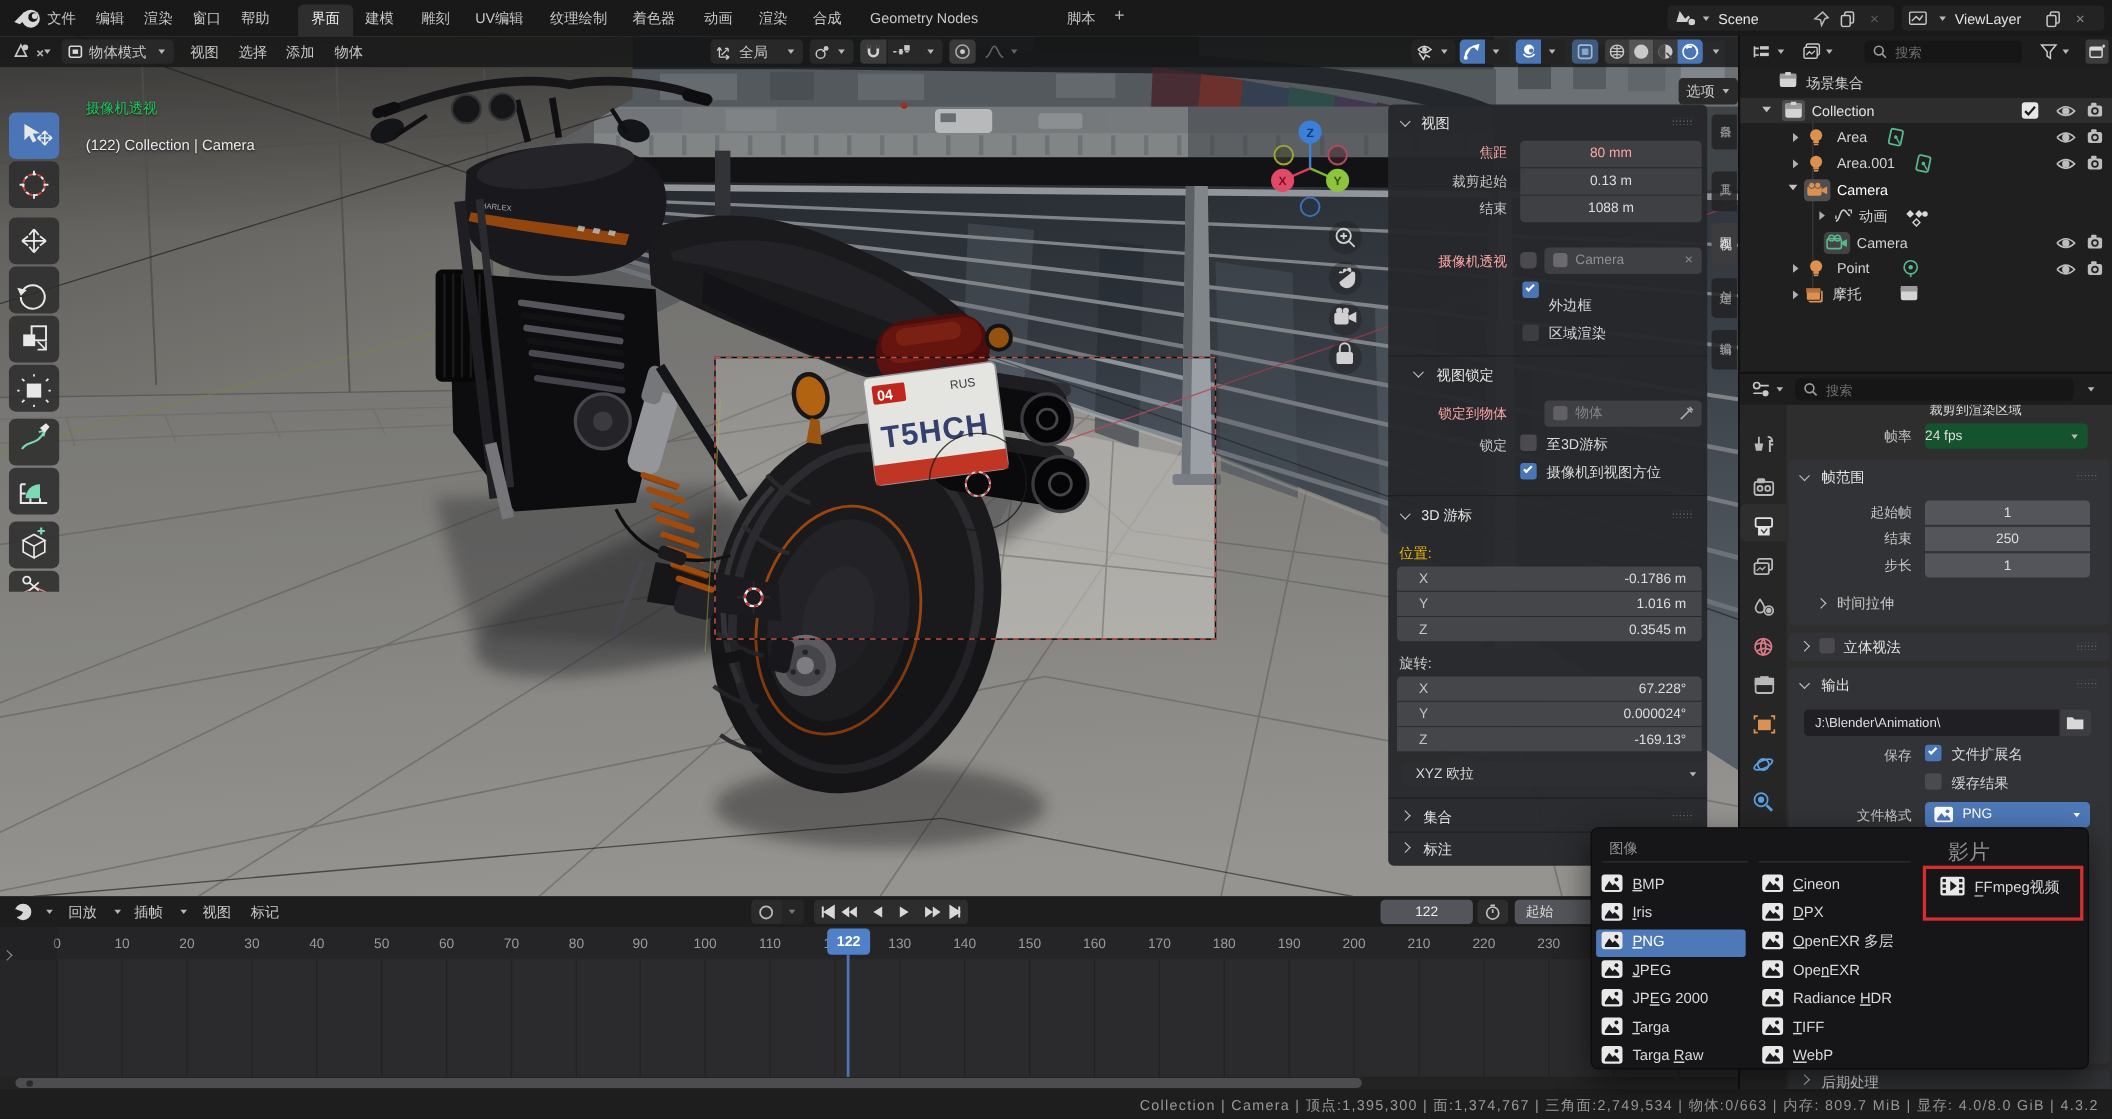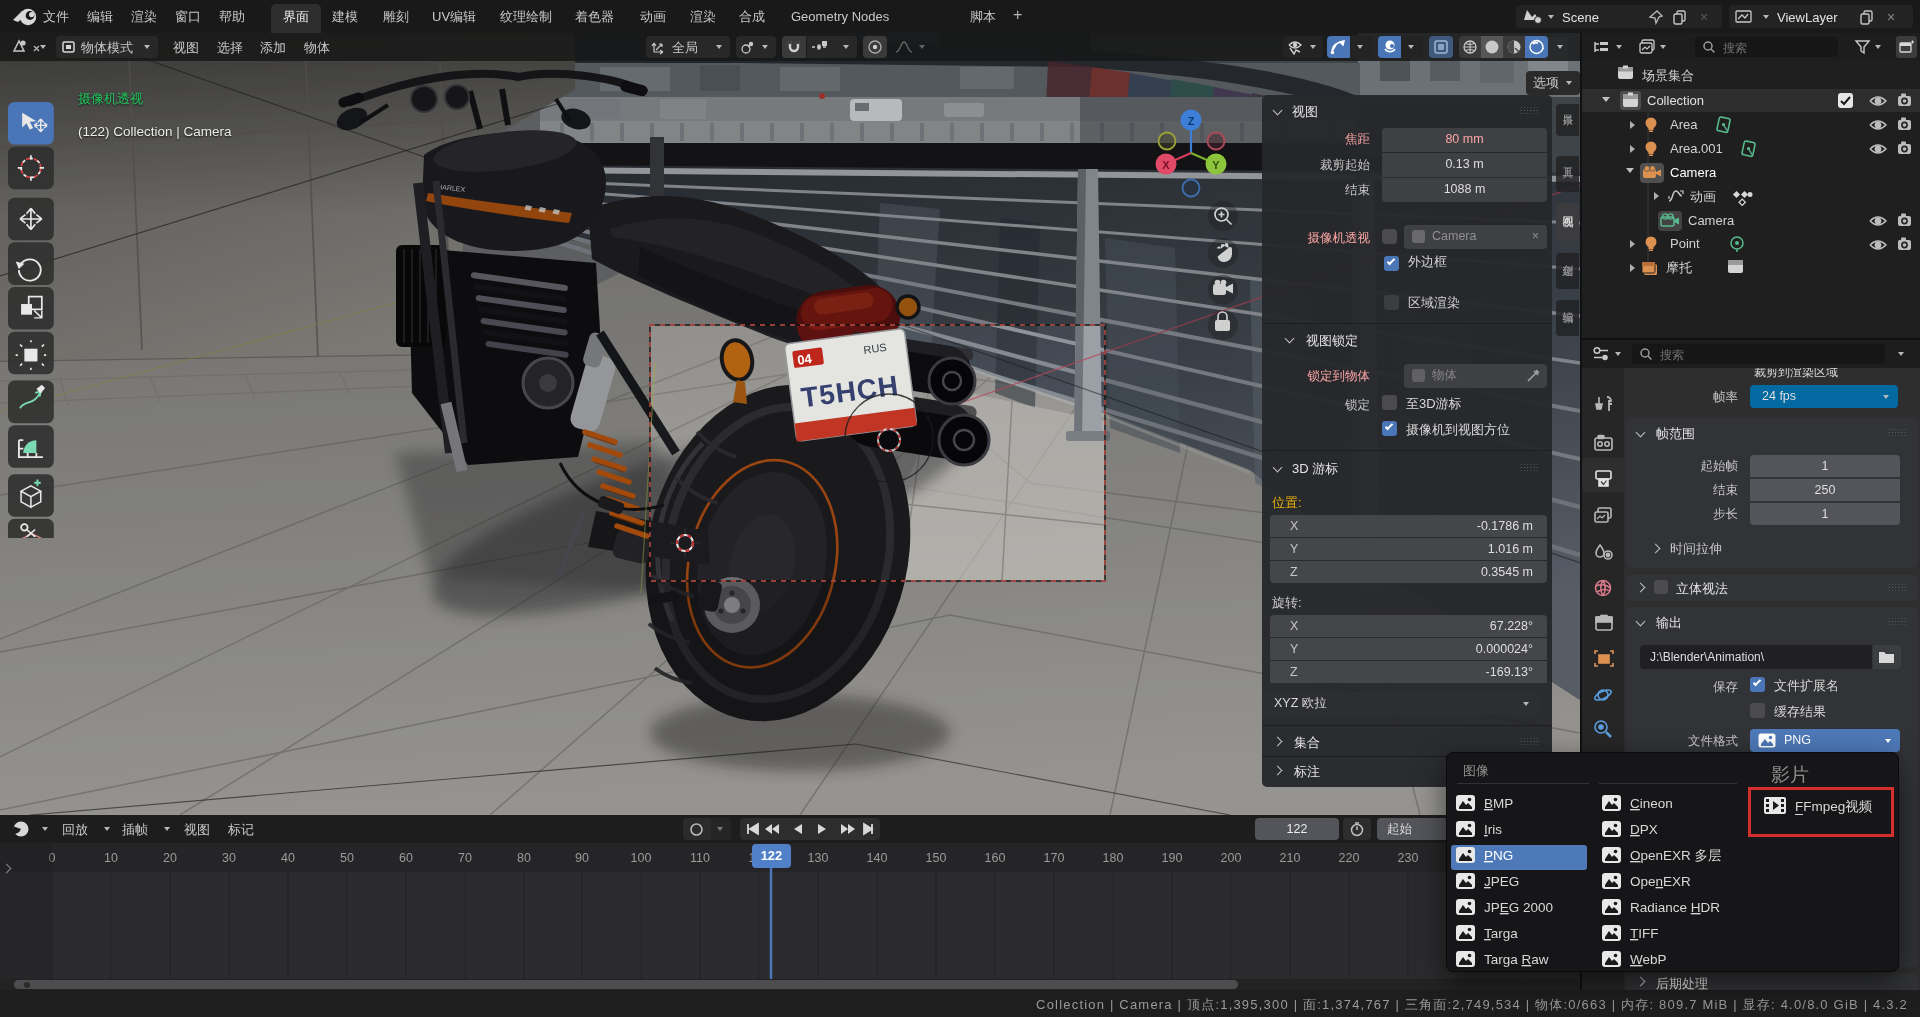--- a/index.html
+++ b/index.html
@@ -640,21 +640,21 @@
  <div class="fld" style="left:120px;top:58px;width:165px;height:24px">0.13 m</div>
  <div class="lbl" style="left:0;top:88px;width:108px">结束</div>
  <div class="fld" style="left:120px;top:83px;width:165px;height:24px;border-radius:0 0 4px 4px">1088 m</div>
  <div class="lbl dis" style="left:0;top:136px;width:108px">摄像机透视</div>
  <div class="cb" style="left:120px;top:134px;border-radius:4px"></div>
  <div class="fld" style="left:142px;top:130px;width:143px;height:24px;border-radius:4px;text-align:left;color:#8f8f92;padding-left:28px">Camera
    <span class="a" style="left:8px;top:5px;width:13px;height:13px;background:#6a6a6e;border-radius:3px"></span>
    <span class="a" style="right:8px;top:0;color:#909094">×</span></div>
  <div class="cb cbb" style="left:122px;top:161px"></div>
     <span class="tick" style="left:125px;top:164px"></span>
- <span class="mi" style="left:146px;top:159px">外边框</span>
+ <span class="mi" style="left:146px;top:175px">外边框</span>
  <div class="cb" style="left:122px;top:200px;opacity:0.6"></div>
  <span class="mi dis" style="left:146px;top:200px">区域渲染</span>
  <div class="a" style="left:0;top:228px;width:290px;height:1px;background:#1e1e20"></div>
  <span class="cv cvd" style="left:24px;top:240px"></span>
  <span class="a tx" style="left:44px;top:238px;color:#e4e4e4">视图锁定</span>
  <div class="lbl dis" style="left:0;top:274px;width:108px">锁定到物体</div>
  <div class="fld" style="left:142px;top:269px;width:143px;height:24px;border-radius:4px;text-align:left;color:#85858a;padding-left:28px">物体
    <span class="a" style="left:8px;top:5px;width:13px;height:13px;background:#606065;border-radius:3px"></span>
    <svg class="a" style="right:6px;top:4px" width="15" height="15" viewBox="0 0 15 15">
         <path d="M2,13 l5,-5 M8,3 l4,4 M7,8 l4,-4 M10,2 l3,3" stroke="#a8a8ac" stroke-width="1.5" fill="none"></path>
@@ -670,21 +670,21 @@
  <span class="a tx" style="left:30px;top:366px;color:#e4e4e4">3D 游标</span>
  <div class="grip" style="left:258px;top:369px">::::::<br>::::::</div>
  <span class="mi" style="left:10px;top:400px;color:#eab308">位置:</span>
  <div class="fld" style="left:8px;top:420px;width:277px;height:22px;border-radius:4px 4px 0 0;background:#45464a;text-align:right;padding-right:14px;line-height:22px">-0.1786 m<span class="a" style="left:20px;color:#c6c6c6">X</span></div>
  <div class="fld" style="left:8px;top:443px;width:277px;height:22px;background:#45464a;text-align:right;padding-right:14px;line-height:22px">1.016 m<span class="a" style="left:20px;color:#c6c6c6">Y</span></div>
  <div class="fld" style="left:8px;top:466px;width:277px;height:22px;border-radius:0 0 4px 4px;background:#45464a;text-align:right;padding-right:14px;line-height:22px">0.3545 m<span class="a" style="left:20px;color:#c6c6c6">Z</span></div>
  <span class="mi" style="left:10px;top:500px;color:#cdcdcd">旋转:</span>
  <div class="fld" style="left:8px;top:520px;width:277px;height:22px;border-radius:4px 4px 0 0;background:#45464a;text-align:right;padding-right:14px;line-height:22px">67.228°<span class="a" style="left:20px;color:#c6c6c6">X</span></div>
  <div class="fld" style="left:8px;top:543px;width:277px;height:22px;background:#45464a;text-align:right;padding-right:14px;line-height:22px">0.000024°<span class="a" style="left:20px;color:#c6c6c6">Y</span></div>
  <div class="fld" style="left:8px;top:566px;width:277px;height:22px;background:#45464a;text-align:right;padding-right:14px;line-height:22px">-169.13°<span class="a" style="left:20px;color:#c6c6c6">Z</span></div>
- <div class="fld" style="left:0;top:597px;width:277px;height:23px;border-radius:4px;background:#2d2e31;text-align:left;padding-left:12px;color:#d8d8d8">XYZ 欧拉<span class="ch a" style="right:10px;top:10px"></span></div>
+ <div class="fld" style="left:13px;top:597px;width:277px;height:23px;border-radius:4px;background:#2d2e31;text-align:left;padding-left:12px;color:#d8d8d8">XYZ 欧拉<span class="ch a" style="right:10px;top:10px"></span></div>
  <div class="a" style="left:0;top:630px;width:290px;height:1px;background:#1e1e20"></div>
  <span class="cv cvr" style="left:12px;top:643px;transform:rotate(-45deg)"></span>
  <span class="a tx" style="left:32px;top:640px;color:#e4e4e4">集合</span>
  <div class="grip" style="left:258px;top:643px">::::::<br>::::::</div>
  <div class="a" style="left:0;top:661px;width:290px;height:1px;background:#1e1e20"></div>
  <span class="cv cvr" style="left:12px;top:672px"></span>
  <span class="a tx" style="left:32px;top:669px;color:#e4e4e4">标注</span>
 </div>
 
 <div class="a" style="left:1556px;top:104px;width:23px;height:32px;background:rgba(34,34,36,0.85);border-radius:4px 0 0 4px">
@@ -942,21 +942,21 @@
           <circle cx="10" cy="3" r="1.8" fill="#57b98c"></circle>
           <circle cx="18" cy="15" r="1.8" fill="#57b98c"></circle>
           <circle cx="2" cy="15" r="1.8" fill="#57b98c"></circle>
         </g>
   </g>
  </svg>
 
  <div class="a" style="left:42px;top:28px;width:296px;height:622px;overflow:hidden">
   <span class="mi dis" style="left:130px;top:-3px;font-size:12px">裁剪到渲染区域</span>
   <div class="lbl" style="left:0;top:22px;width:114px">帧率</div>
-  <div class="fld" style="left:126px;top:17px;width:148px;height:23px;border-radius:4px;background:#0369a1;text-align:left;padding-left:12px">24 fps<span class="ch a" style="right:9px;top:10px"></span></div>
+  <div class="fld" style="left:126px;top:17px;width:148px;height:23px;border-radius:4px;background:#14532d;text-align:left;padding-left:0">24 fps<span class="ch a" style="right:9px;top:10px"></span></div>
   <div class="a" style="left:2px;top:50px;width:292px;height:150px;background:#323336;border-radius:5px">
    <span class="cv cvd" style="left:11px;top:11px"></span>
    <span class="a tx" style="left:30px;top:8px;color:#e4e4e4">帧范围</span>
    <div class="grip" style="left:262px;top:11px">::::::<br>::::::</div>
    <div class="lbl" style="left:0;top:41px;width:112px">起始帧</div>
    <div class="fld" style="left:124px;top:37px;width:150px;height:22px;border-radius:4px 4px 0 0;background:#54555a">1</div>
    <div class="lbl" style="left:0;top:65px;width:112px">结束</div>
    <div class="fld" style="left:124px;top:61px;width:150px;height:22px;background:#54555a">250</div>
    <div class="lbl" style="left:0;top:89px;width:112px">步长</div>
    <div class="fld" style="left:124px;top:85px;width:150px;height:22px;border-radius:0 0 4px 4px;background:#54555a">1</div>

